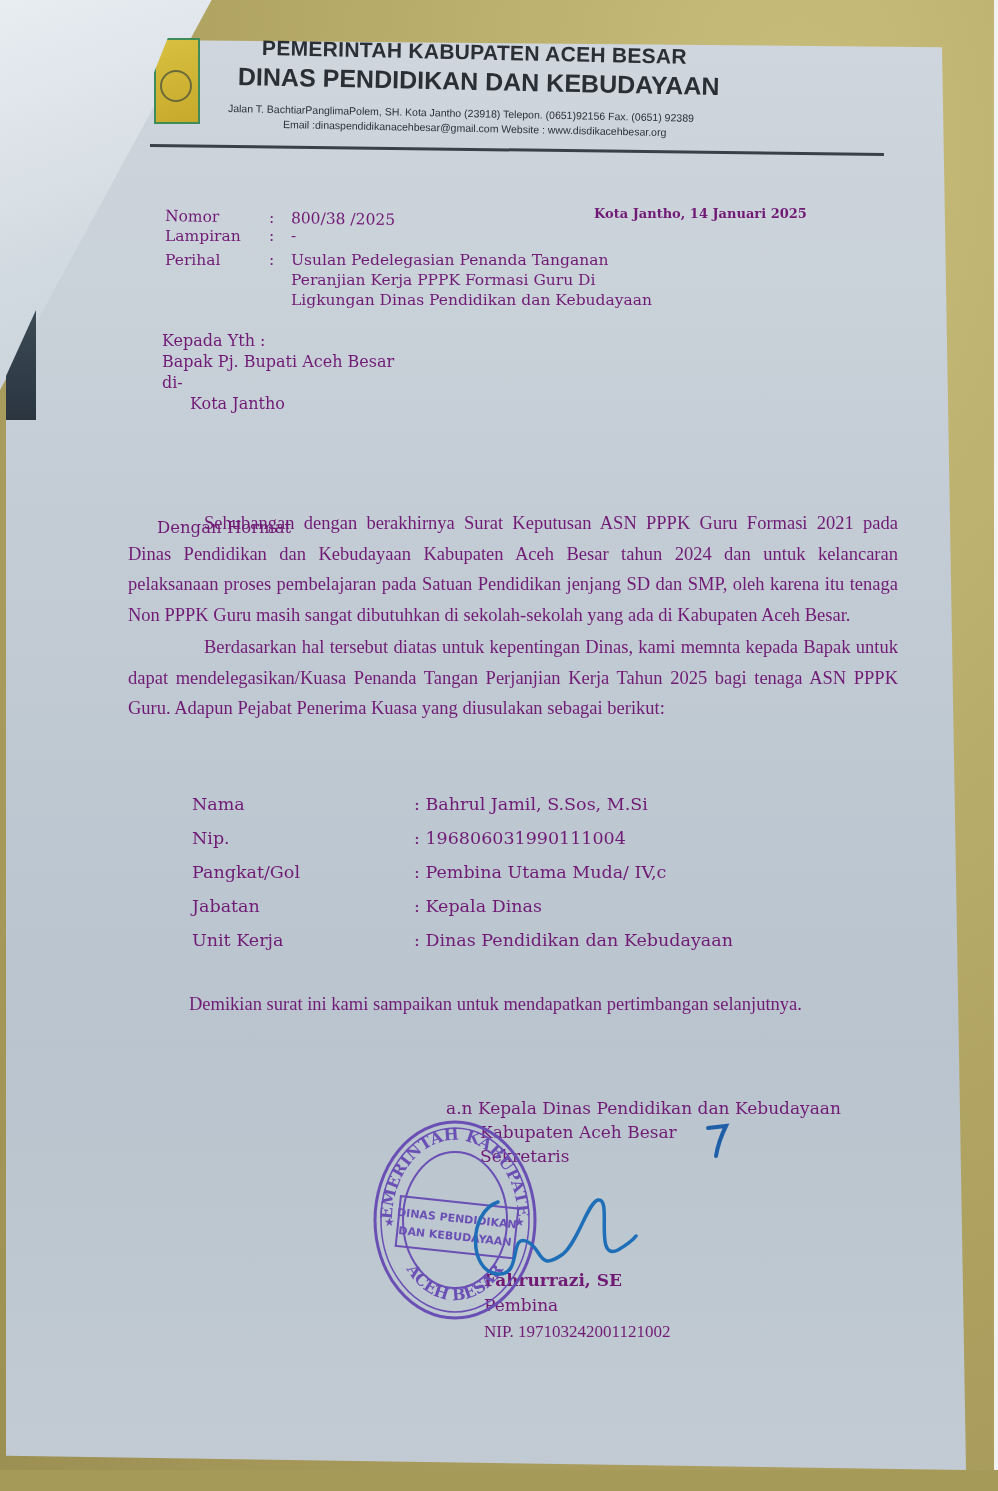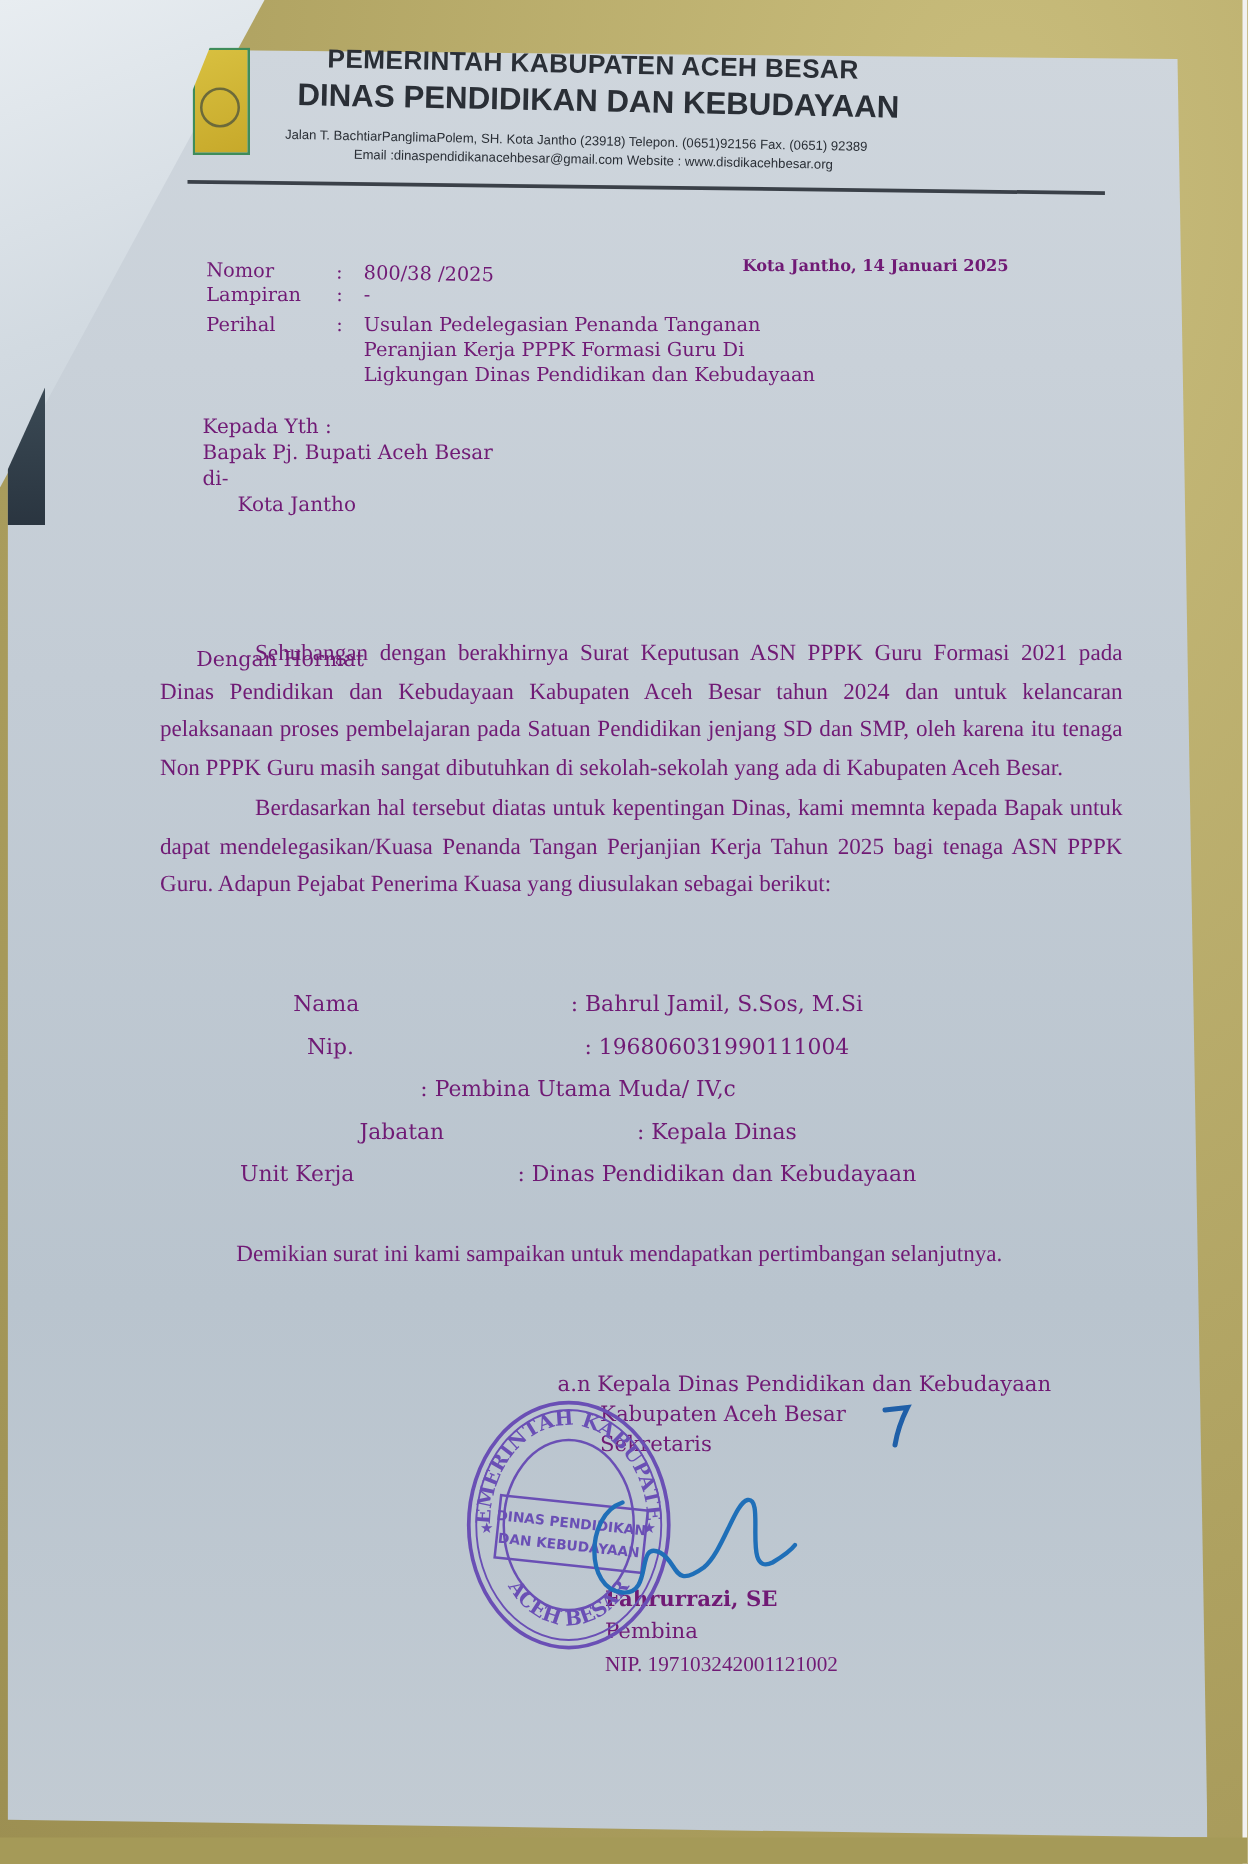--- a/index.html
+++ b/index.html
@@ -72,21 +72,21 @@
   .addressee { left:162px; top:330px; font-size:16px; line-height:21px; font-family:"DejaVu Serif", serif; }
   .addressee .indent { padding-left:28px; }
 
   .greeting { left:157px; top:474px; font-size:16.5px;margin-top:44px; }
 
   .body { left:128px; top:508px; width:770px; font-family:"Liberation Serif", serif; font-size:18.5px; line-height:30.5px; text-align:justify; }
   .body p { margin:0; text-indent:76px; }
   .body p + p { margin-top:2px; }
 
   .details { left:192px; top:787px; font-size:17.5px; line-height:34px; }
-  .details .row { display:flex;justify-content:center; }
+  .details .row { display:flex; }
   .details .lbl { width:222px; }
 
   .closing { left:127px; top:987px; width:800px; font-family:"Liberation Serif", serif; font-size:18.5px; line-height:34px; text-align:justify; }
   .closing p { margin:0; text-indent:62px; }
 
   .signature-block { left:446px; top:1096px; font-size:17px; line-height:24px; }
   .signature-block .indent { padding-left:34px; }
   .signer-name { font-weight:bold; }
   .sig-name-pos { position:absolute; left:484px; top:1270px; font-size:17px; }
   .sig-rank-pos { position:absolute; left:484px; top:1295px; font-size:17px; }
@@ -158,20 +158,21 @@
 <div class="doc details">
   <div class="row">
     <span class="lbl">Nama</span>
     <span>: Bahrul Jamil, S.Sos, M.Si</span>
   </div>
   <div class="row">
     <span class="lbl">Nip.</span>
     <span>: 196806031990111004</span>
   </div>
   <div class="row">
+    <span class="lbl">Pangkat/Gol</span>
     <span>: Pembina Utama Muda/ IV,c</span>
   </div>
   <div class="row">
     <span class="lbl">Jabatan</span>
     <span>: Kepala Dinas</span>
   </div>
   <div class="row">
     <span class="lbl">Unit Kerja</span>
     <span>: Dinas Pendidikan dan Kebudayaan</span>
   </div>

